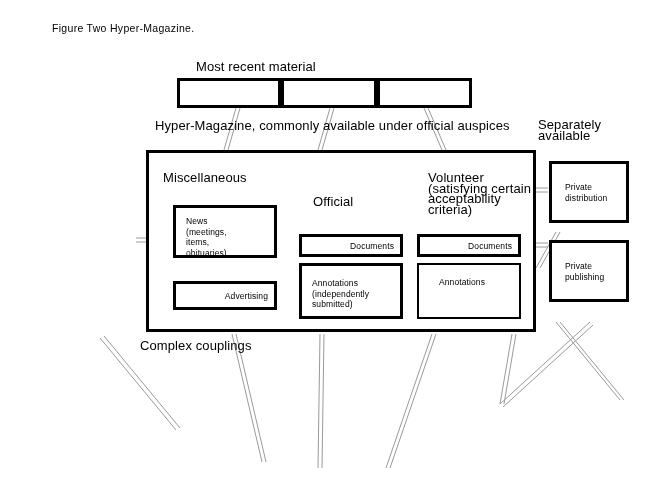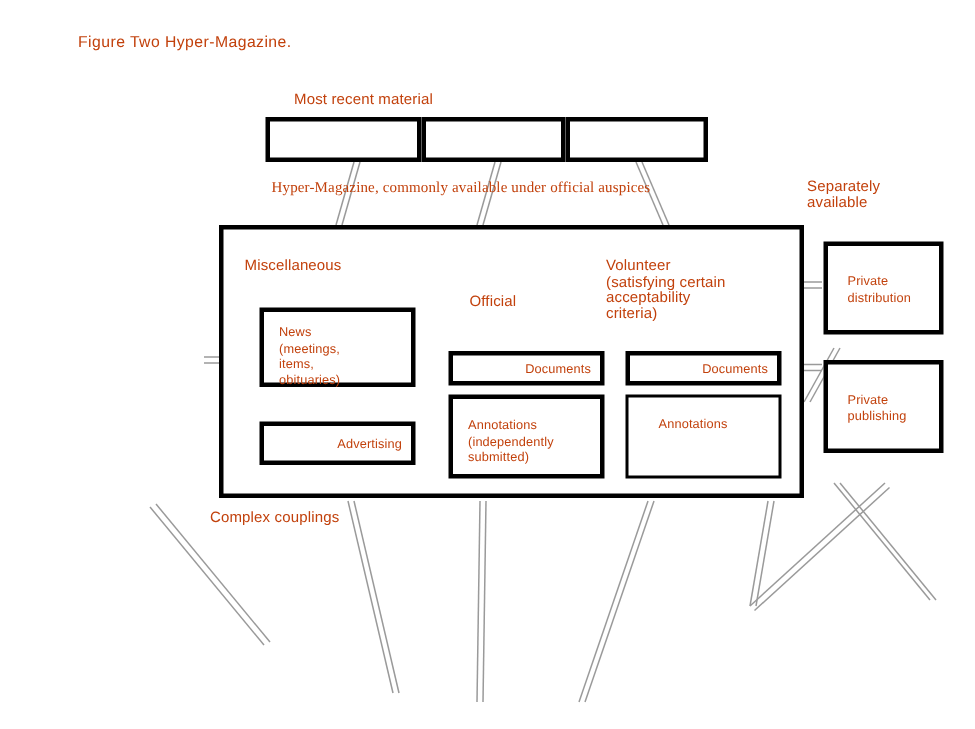--- a/index.html
+++ b/index.html
@@ -6,21 +6,21 @@
     margin: 0;
     padding: 0;
     background: #ffffff;
   }
   #figure-root {
     position: relative;
     width: 650px;
     height: 486px;
     background: #ffffff;
     font-family: "Liberation Sans", sans-serif;
-    color: #c2410c;
+    color: #000000;
     overflow: hidden;
   }
   #connector-layer {
     position: absolute;
     left: 0;
     top: 0;
     width: 650px;
     height: 486px;
     pointer-events: none;
   }
@@ -41,21 +41,21 @@
     white-space: pre-line;
     letter-spacing: 0.1px;
   }
   .node-label.mid {
     top: 50%;
     transform: translateY(-50%);
     text-align: right;
   }
   .free-label {
     position: absolute;
-    font-size: 10px;
+    font-size: 13px;
     line-height: 10.5px;
     white-space: pre-line;
     letter-spacing: 0.1px;
   }
   #figure-title {
     position: absolute;
     left: 52px;
     top: 22px;
     font-size: 10.5px;
     letter-spacing: 0.3px;
@@ -123,31 +123,31 @@
   <div class="node" style="left:177px; top:78px; width:104px; height:30px;">
     <div class="node-label mid"></div>
   </div>
   <div class="node" style="left:281px; top:78px; width:96px; height:30px;">
     <div class="node-label mid"></div>
   </div>
   <div class="node" style="left:377px; top:78px; width:95px; height:30px;">
     <div class="node-label mid"></div>
   </div>
 
-  <div class="free-label" style="left:181px; top:121px;font-family:Liberation Serif, serif;">Hyper-Magazine, commonly available under official auspices</div>
+  <div class="free-label" style="left:155px; top:121px;">Hyper-Magazine, commonly available under official auspices</div>
 
   <div class="free-label" style="left:538px; top:120px;">Separately
 available</div>
 
 
   <div id="main-container"></div>
 
   <div class="free-label" style="left:163px; top:173px;">Miscellaneous</div>
   <div class="free-label" style="left:313px; top:173px;margin-top:24px;">Official</div>
-  <div class="free-label" style="left:404px; top:173px;">Volunteer
+  <div class="free-label" style="left:428px; top:173px;">Volunteer
 (satisfying certain
 acceptability
 criteria)</div>
 
   <div class="node" style="left:173px; top:205px; width:104px; height:53px;">
     <div class="node-label">News
 (meetings,
 items,
 obituaries)</div>
   </div>

